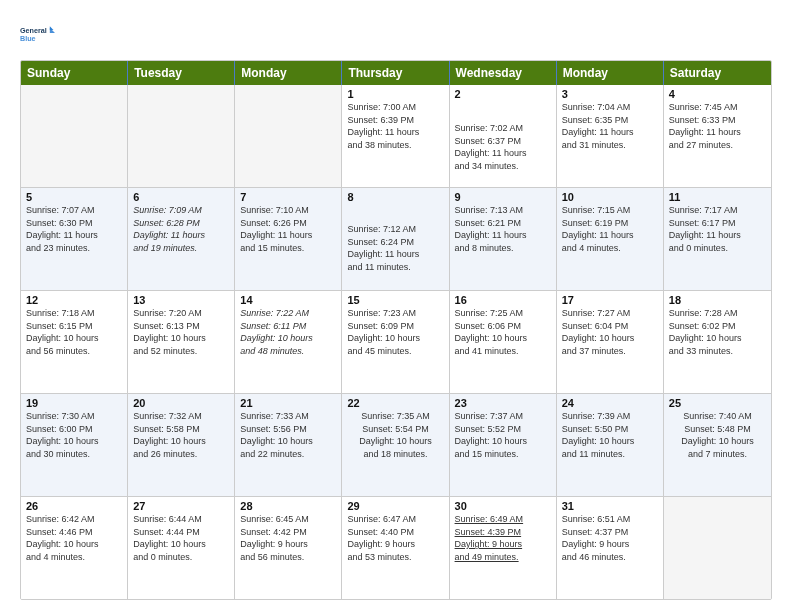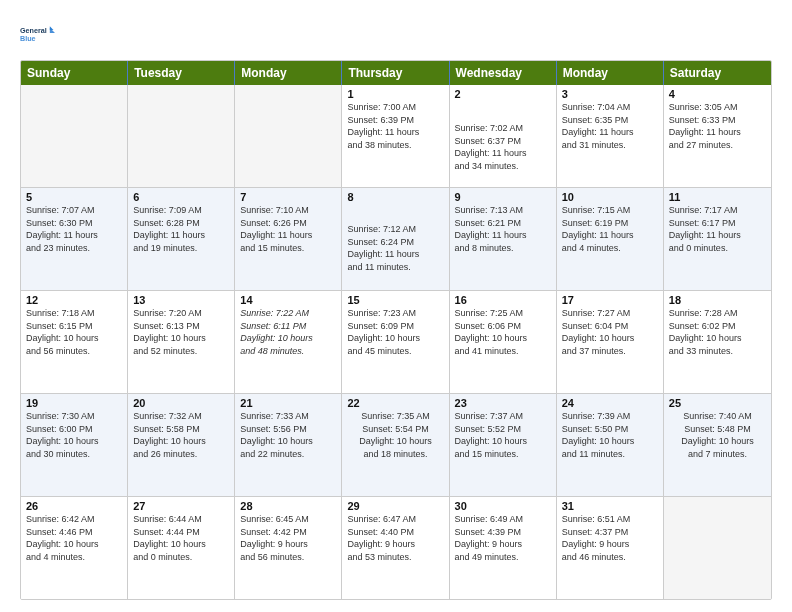--- a/index.html
+++ b/index.html
@@ -153,37 +153,37 @@
           </div>
           <div class="cal-cell">
             <span class="day-num">3</span>
             <div class="day-info" style="white-space: pre-line;">Sunrise: 7:04 AM
 Sunset: 6:35 PM
 Daylight: 11 hours
 and 31 minutes.</div>
           </div>
           <div class="cal-cell">
             <span class="day-num">4</span>
-            <div class="day-info" style="white-space: pre-line;">Sunrise: 3:05 AM
+            <div class="day-info" style="white-space: pre-line;">Sunrise: 7:45 AM
 Sunset: 6:33 PM
 Daylight: 11 hours
 and 27 minutes.</div>
           </div>
         </div>
         <div class="cal-week">
           <div class="cal-cell">
             <span class="day-num">5</span>
             <div class="day-info" style="white-space: pre-line;">Sunrise: 7:07 AM
 Sunset: 6:30 PM
 Daylight: 11 hours
 and 23 minutes.</div>
           </div>
           <div class="cal-cell">
             <span class="day-num">6</span>
-            <div class="day-info" style="white-space: pre-line;">Sunrise: 7:09 AM
+            <div class="day-info" style="white-space: pre-line; font-style: italic;">Sunrise: 7:09 AM
 Sunset: 6:28 PM
 Daylight: 11 hours
 and 19 minutes.</div>
           </div>
           <div class="cal-cell">
             <span class="day-num">7</span>
             <div class="day-info" style="white-space: pre-line;">Sunrise: 7:10 AM
 Sunset: 6:26 PM
 Daylight: 11 hours
 and 15 minutes.</div>
@@ -343,21 +343,21 @@
           </div>
           <div class="cal-cell">
             <span class="day-num">29</span>
             <div class="day-info" style="white-space: pre-line;">Sunrise: 6:47 AM
 Sunset: 4:40 PM
 Daylight: 9 hours
 and 53 minutes.</div>
           </div>
           <div class="cal-cell">
             <span class="day-num">30</span>
-            <div class="day-info" style="white-space: pre-line;">Sunrise: 6:49 AM
+            <div class="day-info" style="white-space: pre-line; text-decoration: underline;">Sunrise: 6:49 AM
 Sunset: 4:39 PM
 Daylight: 9 hours
 and 49 minutes.</div>
           </div>
           <div class="cal-cell">
             <span class="day-num">31</span>
             <div class="day-info" style="white-space: pre-line;">Sunrise: 6:51 AM
 Sunset: 4:37 PM
 Daylight: 9 hours
 and 46 minutes.</div>

